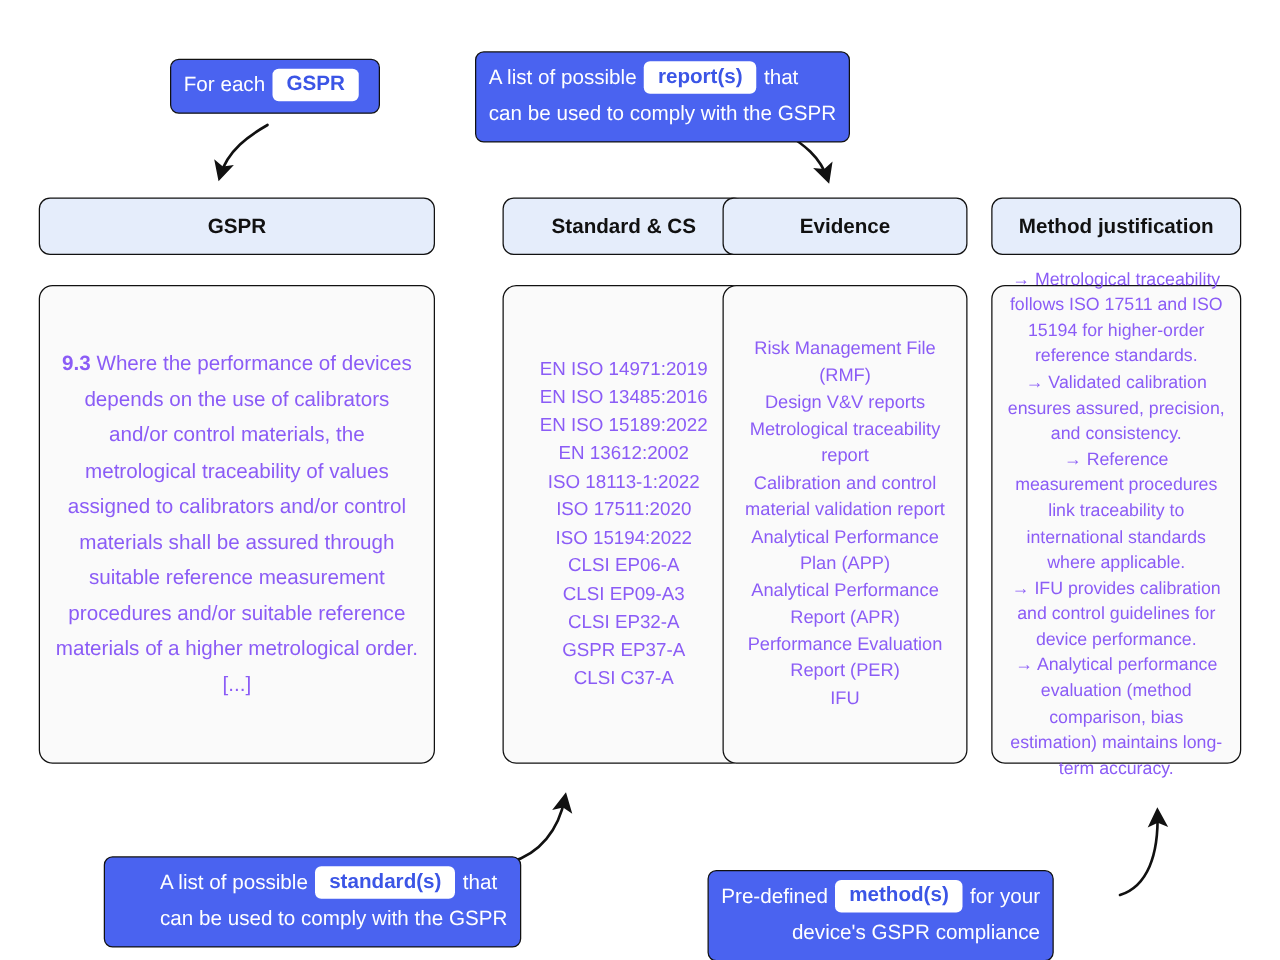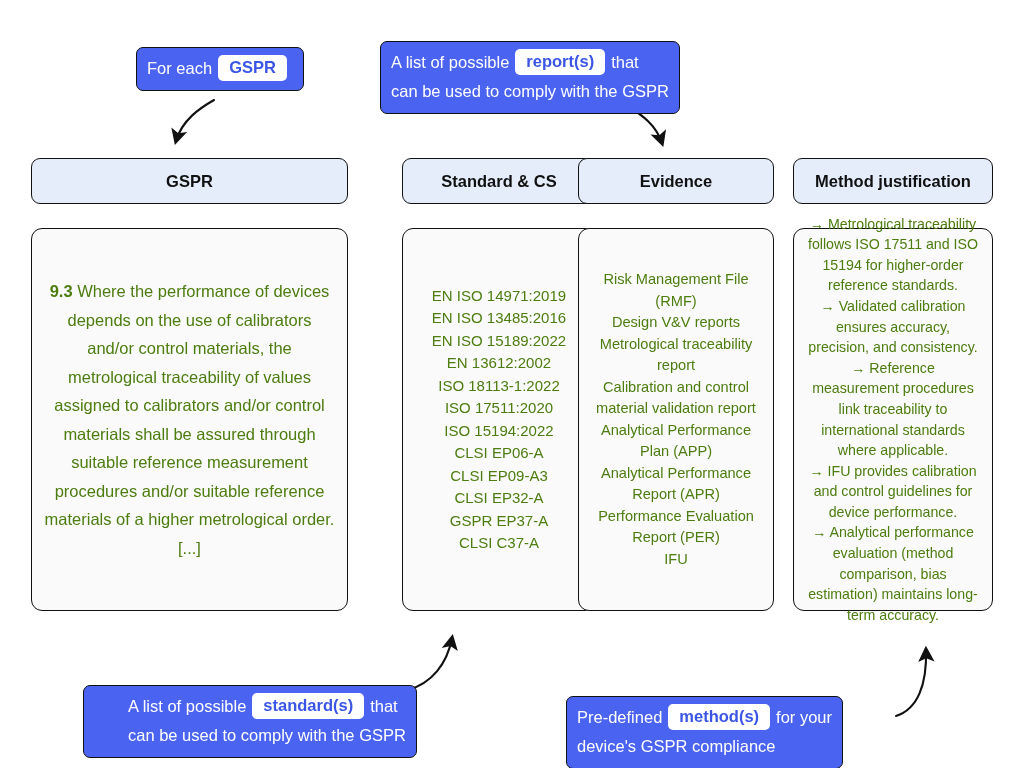--- a/index.html
+++ b/index.html
@@ -47,21 +47,21 @@
     border-radius: 5px;
     padding: 1px 11px 2px 11px;
     margin: 0 6px;
     line-height: 23px;
     vertical-align: 1px;
   }
 
   #callout-gspr     { left: 136px; top: 47px;  }
   #callout-reports  { left: 380px; top: 41px;  }
   #callout-standards{ left: 83px;  top: 685px; padding-left: 44px; }
-  #callout-methods  { left: 566px; top: 696px; }
+  #callout-methods  { left: 566px; top: 696px; text-align: right; }
 
   
   .col-header {
     position: absolute;
     background: #e5edfb;
     border: 1.5px solid #111111;
     border-radius: 9px;
     box-sizing: border-box;
     height: 46px;
     display: flex;
@@ -79,21 +79,21 @@
     background: #fafafa;
     border: 1.5px solid #111111;
     border-radius: 11px;
     box-sizing: border-box;
     top: 228px;
     display: flex;
     flex-direction: column;
     justify-content: center;
     text-align: center;
     padding: 10px 12px;
-    color: #4d7c0f;
+    color: #8b5cf6;
   }
 
   
   .c1 { left: 31px;  width: 317px; }
   .c2 { left: 366px; width: 194px; margin-left: 36px; }
   .c3 { left: 578px; width: 196px; }
   .c4 { left: 793px; width: 200px; }
 
   #card-gspr    { height: 383px; font-size: 16.5px; line-height: 28.5px; }
   #card-gspr b  { font-weight: bold; }
@@ -197,20 +197,20 @@
         <span class="stack-line">Analytical Performance Plan (APP)</span>
         <span class="stack-line">Analytical Performance Report (APR)</span>
         <span class="stack-line">Performance Evaluation Report (PER)</span>
         <span class="stack-line">IFU</span>
       </div>
   </div>
 
   <div class="col-card c4" id="card-method">
     <div>
         <span class="stack-line">→ Metrological traceability follows ISO 17511 and ISO 15194 for higher-order reference standards.</span>
-        <span class="stack-line">→ Validated calibration ensures accuracy, precision, and consistency.</span>
+        <span class="stack-line">→ Validated calibration ensures assured, precision, and consistency.</span>
         <span class="stack-line">→ Reference measurement procedures link traceability to international standards where applicable.</span>
         <span class="stack-line">→ IFU provides calibration and control guidelines for device performance.</span>
         <span class="stack-line">→ Analytical performance evaluation (method comparison, bias estimation) maintains long-term accuracy.</span>
       </div>
   </div>
 
 </div>
 
 </body></html>

